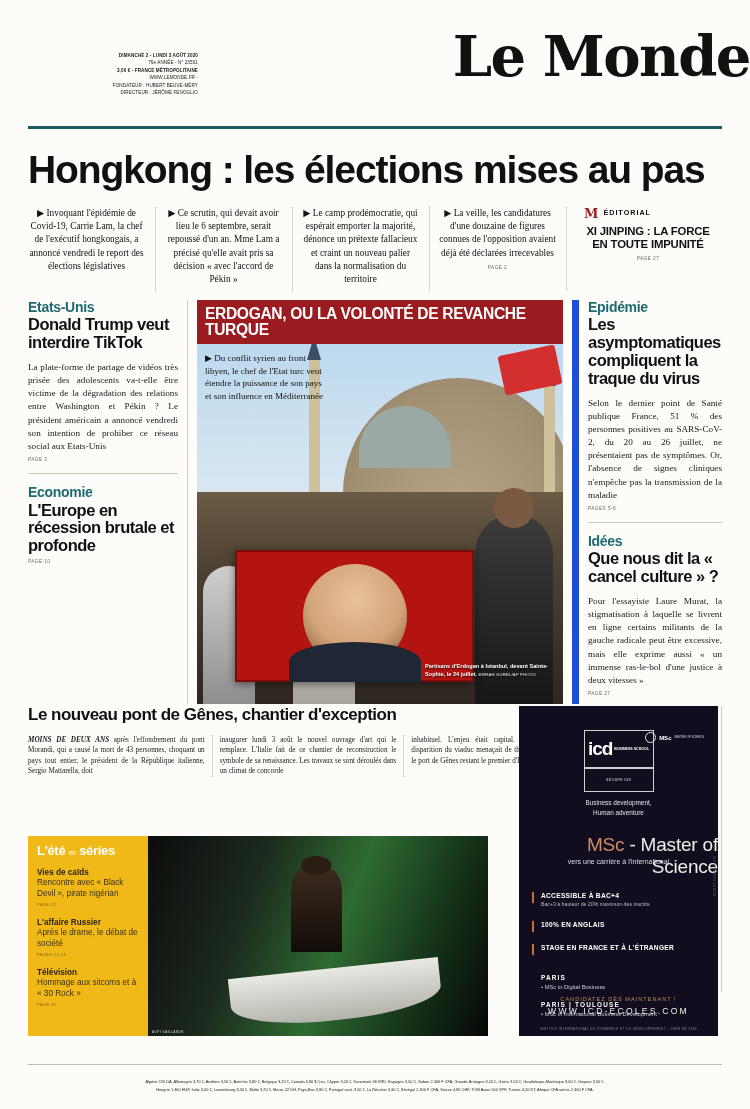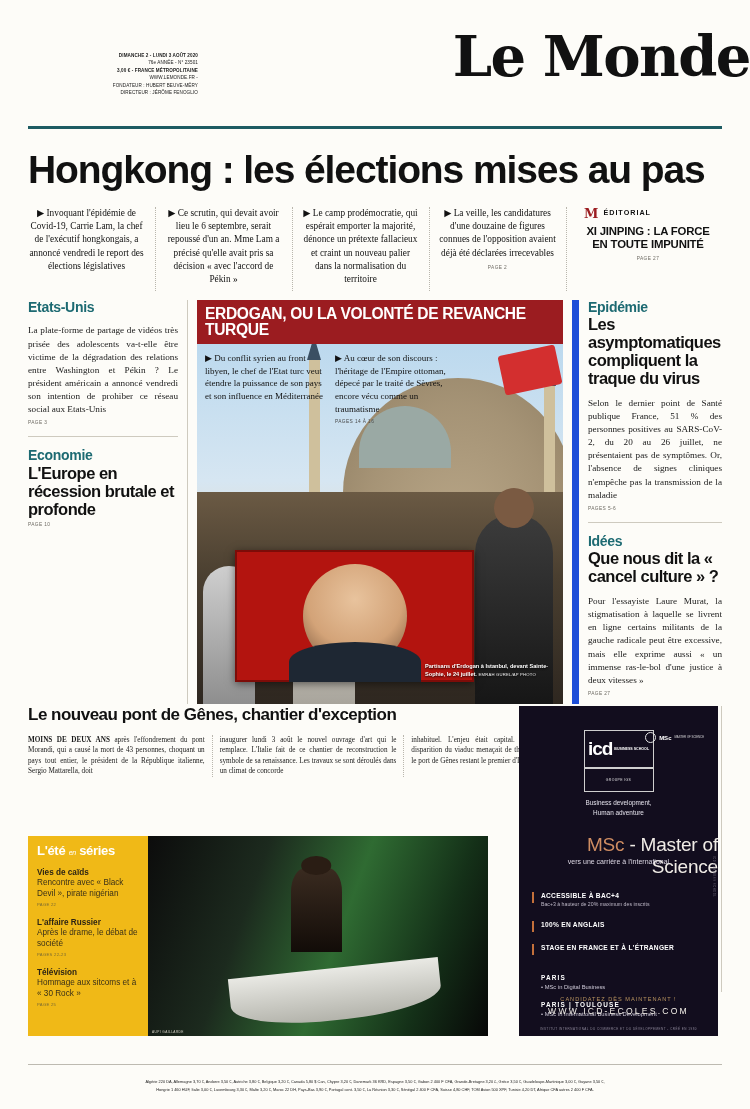--- a/index.html
+++ b/index.html
@@ -92,21 +92,21 @@
   
   .lower{position:absolute;left:28px;right:28px;top:706px;}
   .lower-top{display:flex;}
   .genes{flex:1;padding-right:9px;}
   .genes h2{margin:0;font-family:"Liberation Sans",sans-serif;font-weight:700;font-size:17px;
     letter-spacing:-.5px;color:#111;line-height:1.1;}
   .genes-cols{display:flex;margin-top:10px;}
   .gc{flex:1;font-size:7.2px;line-height:1.45;color:#1a1a1a;text-align:justify;
       border-right:1px dotted #b9b6ad;padding-right:7px;margin-right:7px;}
   .gc:last-child{border-right:none;margin-right:0;padding-right:0;}
-  .gc b{font-family:"Liberation Serif",serif;font-weight:700;font-variant:small-caps;}
+  .gc b{font-family:"Liberation Serif",serif;font-weight:700;font-variant:small-caps;font-style:italic;}
   .gc .pg{text-align:right;}
   .midcol{width:105px;flex:none;padding:0 9px;border-left:1px solid #cecabf;border-right:1px solid #cecabf;}
   .mi .k{font-family:"Liberation Sans",sans-serif;font-size:11px;color:#1d6a72;line-height:1.15;}
   .mi .t{font-family:"Liberation Sans",sans-serif;font-size:10.6px;color:#111;line-height:1.2;letter-spacing:-.2px;}
   .mi .pg{margin-top:3px;}
   .mi+.mi{margin-top:8px;padding-top:8px;border-top:1px dotted #b9b6ad;}
 
   
   .ad{position:absolute;right:4px;top:0;width:199px;height:330px;background:#120d1e;color:#fff;overflow:hidden;}
   .ad .icd-box{position:absolute;left:50%;transform:translateX(-50%);top:24px;width:68px;height:36px;border:1px solid #cfcfcf;display:flex;align-items:center;justify-content:center;gap:2px;}
@@ -208,20 +208,21 @@
         <div class="pg">PAGE 27</div>
       </div>
     </div>
   </div>
 
   <div class="band">
 
     <div class="col-l">
       <div>
         <div class="kicker">Etats-Unis</div>
+        <div class="htitle">Donald Trump veut interdire TikTok</div>
         <div class="body">La plate-forme de partage de vidéos très prisée des adolescents va-t-elle être victime de la dégradation des relations entre Washington et Pékin ? Le président américain a annoncé vendredi son intention de prohiber ce réseau social aux Etats-Unis</div>
         <div class="pg">PAGE 3</div>
       </div>
       <div class="hr-dot"></div>
       <div>
         <div class="kicker">Economie</div>
         <div class="htitle">L'Europe en récession brutale et profonde</div>
         <div class="pg">PAGE 10</div>
       </div>
     </div>
@@ -242,24 +243,20 @@
         </div>
         <div class="banner">
           <div class="face"></div>
           <div class="suit"></div>
         </div>
         <div class="photo-bullets">
           <div class="pb">
             <span>▶ Du conflit syrien au front libyen, le chef de l'Etat turc veut étendre la puissance de son pays et son influence en Méditerranée</span>
             <div class="pg"></div>
           </div>
-          <div class="pb">
-            <span>▶ Au cœur de son discours : l'héritage de l'Empire ottoman, dépecé par le traité de Sèvres, encore vécu comme un traumatisme</span>
-            <div class="pg">PAGES 14 À 16</div>
-          </div>
         </div>
         <div class="caption">
           <span>Partisans d'Erdogan à Istanbul, devant Sainte-Sophie, le 24 juillet.</span>
           <span class="credit">EMRAH GUREL/AP PHOTO</span>
         </div>
       </div>
     </div>
 
     <div class="col-r">
       <div>

